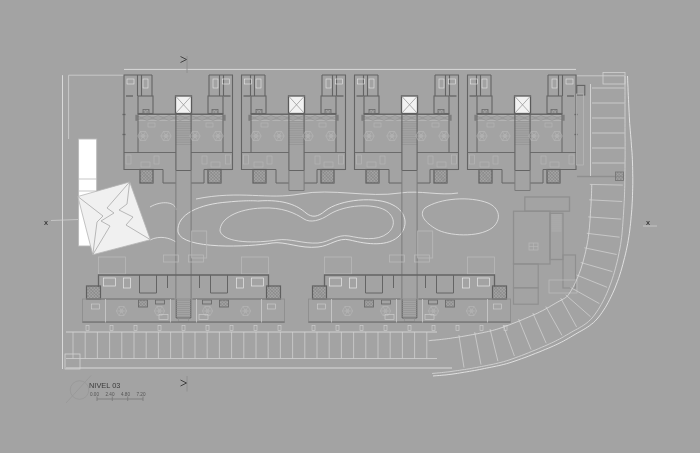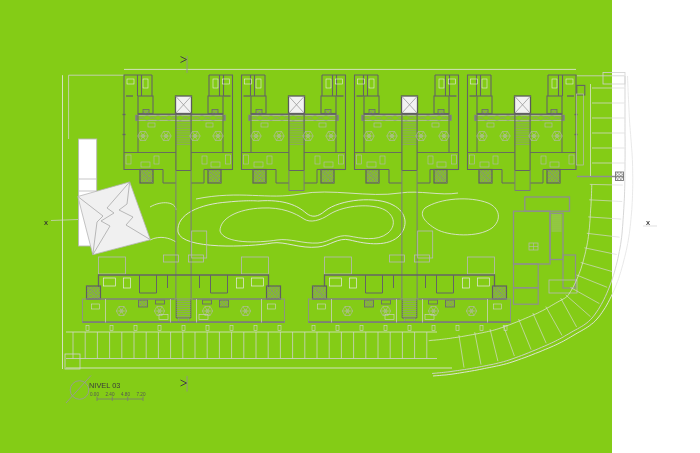--- a/index.html
+++ b/index.html
@@ -1,14 +1,14 @@
 <!DOCTYPE html>
 <html><head><meta charset="utf-8"><style>
 html,body{margin:0;padding:0;background:#fff;}
-.sheet{position:relative;width:612px;height:453px;background:#84cc16;font-family:"Liberation Sans",sans-serif;}
+.sheet{position:relative;width:700px;height:453px;background:#a3a3a3;font-family:"Liberation Sans",sans-serif;}
 </style></head><body>
 <div class="sheet">
 <svg width="700" height="453" viewBox="0 0 700 453">
 <defs>
         <pattern id="xh" width="3.2" height="3.2" patternUnits="userSpaceOnUse">
           <path d="M0,3.2 L3.2,0 M0,0 L3.2,3.2" stroke="#868686" stroke-width="0.6"></path>
         </pattern>
       </defs>
 
 <line x1="62.5" y1="75.2" x2="62.5" y2="369.0" stroke="#e7e7e7" stroke-width="0.8"></line>

